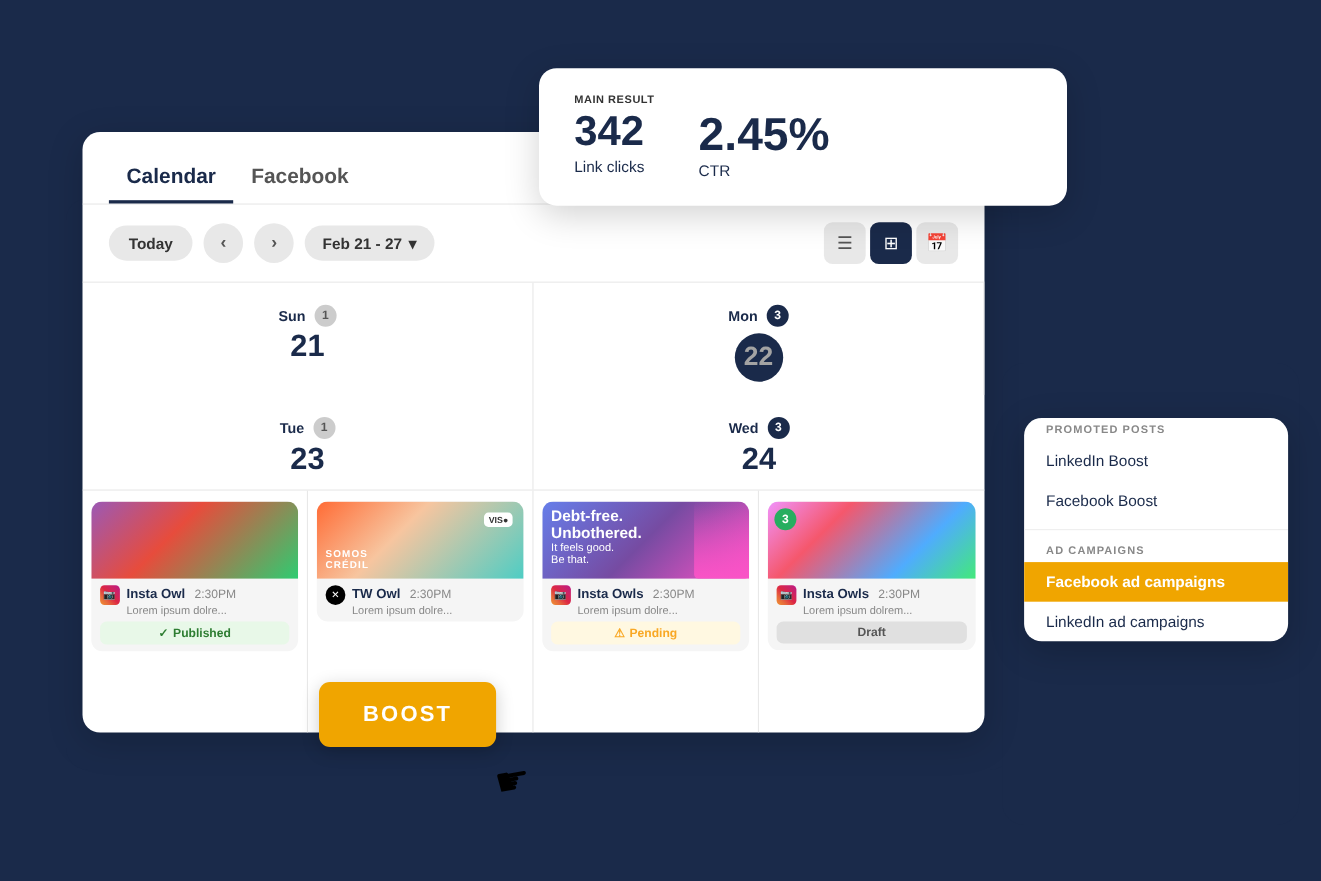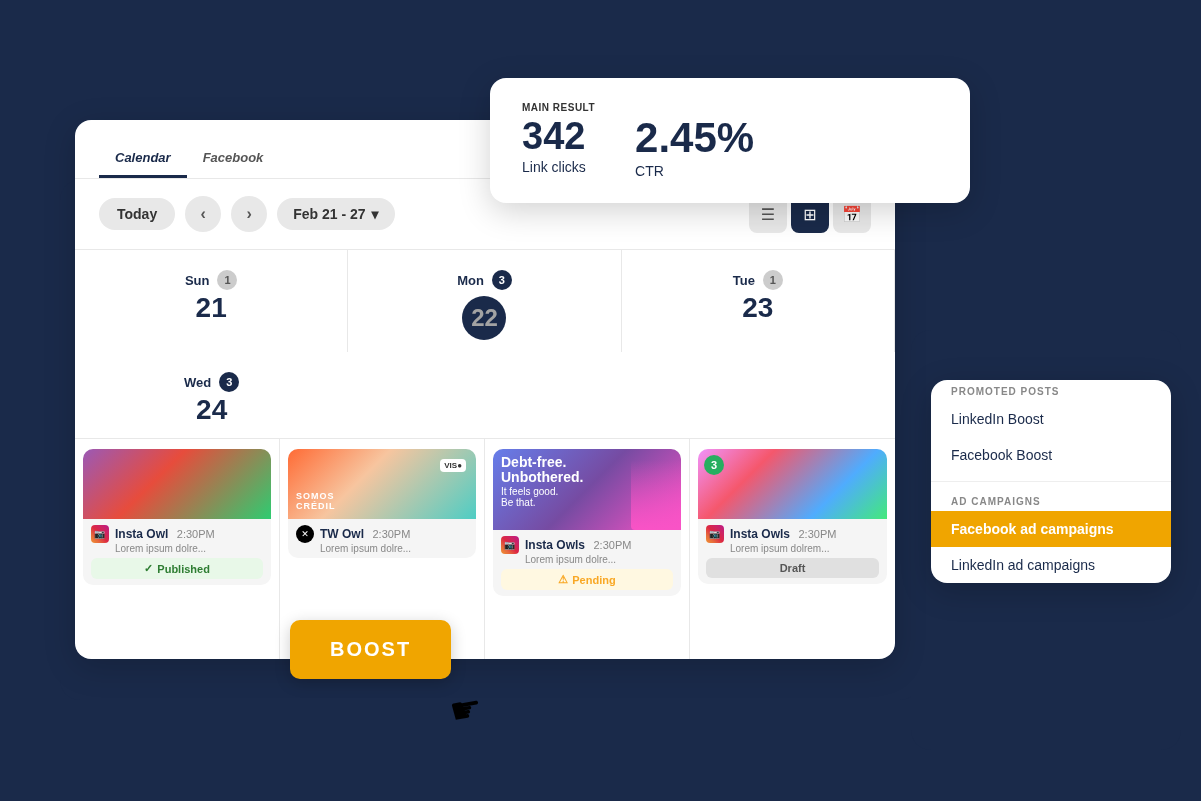--- a/index.html
+++ b/index.html
@@ -19,21 +19,20 @@
       left: 490px;
       background: #fff;
       border-radius: 16px;
       padding: 24px 32px;
       box-shadow: 0 8px 32px rgba(0,0,0,0.18);
       display: flex;
       gap: 40px;
       align-items: flex-start;
       z-index: 30;
       min-width: 480px;
-      margin-top: 16px;
     }
     .stats-col { display: flex; flex-direction: column; gap: 4px; }
     .stats-label {
       font-size: 10px;
       font-weight: 700;
       color: #333;
       letter-spacing: 0.5px;
       text-transform: uppercase;
     }
     .stats-value {
@@ -65,27 +64,26 @@
 
     
     .tabs {
       display: flex;
       gap: 0;
       padding: 20px 24px 0;
       border-bottom: 1px solid #e8e8e8;
     }
     .tab {
       padding: 10px 16px;
-      font-size: 13px;
+      font-size: 19px;
       font-weight: 600;
       color: #555;
       cursor: pointer;
       position: relative;
       border-bottom: 3px solid transparent;
-      font-style: italic;
     }
     .tab.active {
       color: #1a2a4a;
       border-bottom: 3px solid #1a2a4a;
     }
 
     
     .toolbar {
       display: flex;
       align-items: center;
@@ -146,21 +144,21 @@
       font-size: 16px;
     }
     .view-btn.active {
       background: #1a2a4a;
       color: #fff;
     }
 
     
     .cal-header {
       display: grid;
-      grid-template-columns: repeat(3, 1fr);
+      grid-template-columns: repeat(2, 1fr);
       border-bottom: 1px solid #e8e8e8;
     }
     .cal-day-header {
       padding: 12px 16px;
       border-right: 1px solid #e8e8e8;
       text-align: center;
     }
     .cal-day-header:last-child { border-right: none; }
     .day-name {
       font-size: 13px;
@@ -222,21 +220,21 @@
     
     .post-card {
       border-radius: 10px;
       overflow: hidden;
       background: #f5f5f5;
       position: relative;
     }
     
     .post-img-sun { background: linear-gradient(135deg, #9b59b6 0%, #e74c3c 40%, #2ecc71 100%); height: 70px; }
     .post-img-mon { background: linear-gradient(135deg, #ff6b35 0%, #f7c59f 40%, #4ecdc4 100%); height: 70px; }
-    .post-img-tue { background: linear-gradient(135deg, #667eea 0%, #764ba2 50%, #f953c6 100%); height: 81px; position: relative; }
+    .post-img-tue { background: linear-gradient(135deg, #667eea 0%, #764ba2 50%, #f953c6 100%); height: 70px; position: relative; }
     .post-img-wed { background: linear-gradient(135deg, #f093fb 0%, #f5576c 30%, #4facfe 70%, #43e97b 100%); height: 70px; }
 
     .post-info {
       padding: 5px 8px 4px;
       display: flex;
       align-items: flex-start;
       gap: 6px;
     }
     .post-icon {
       width: 18px;

